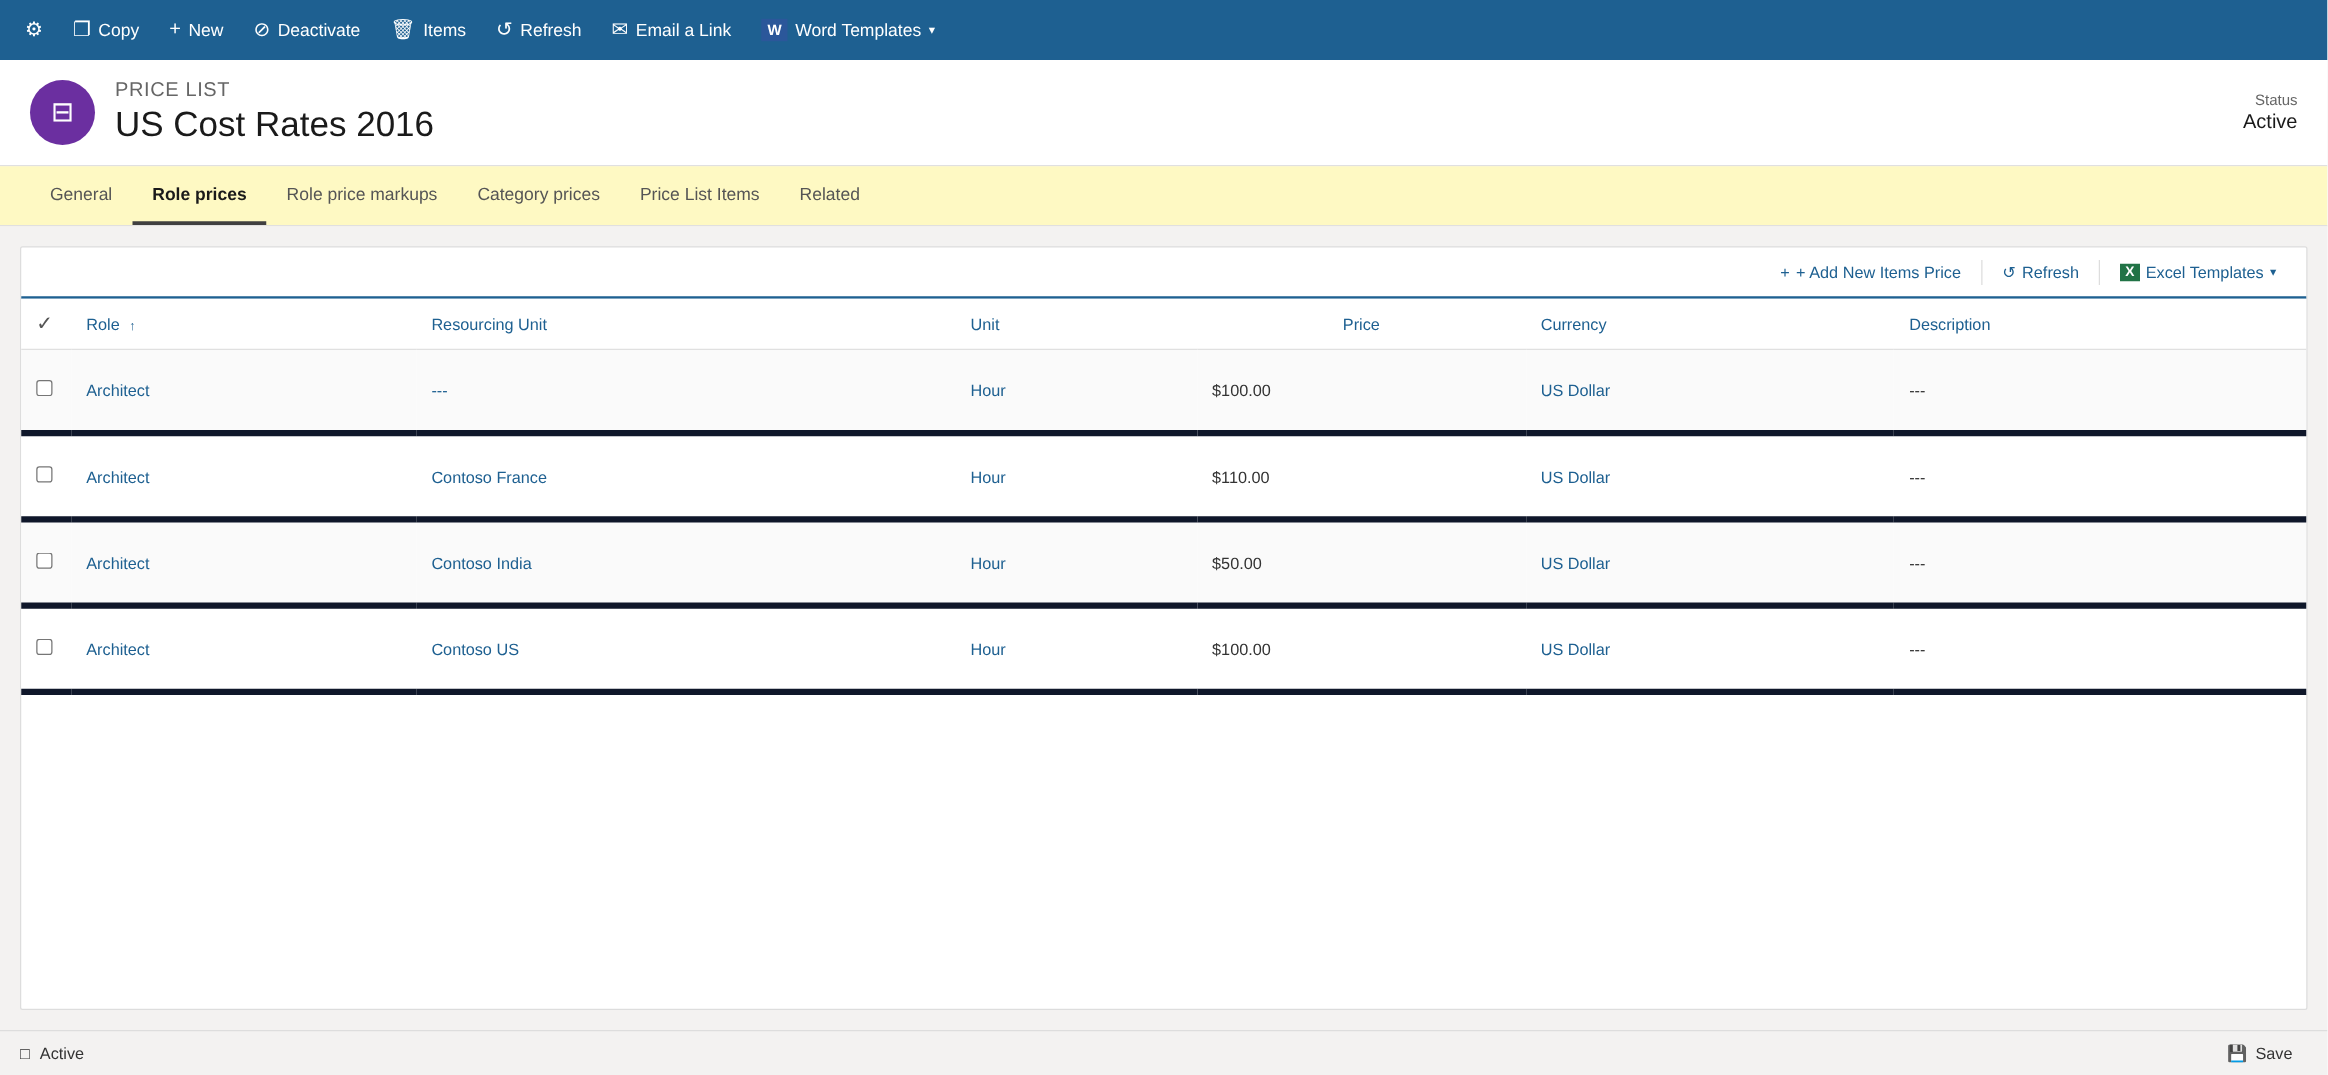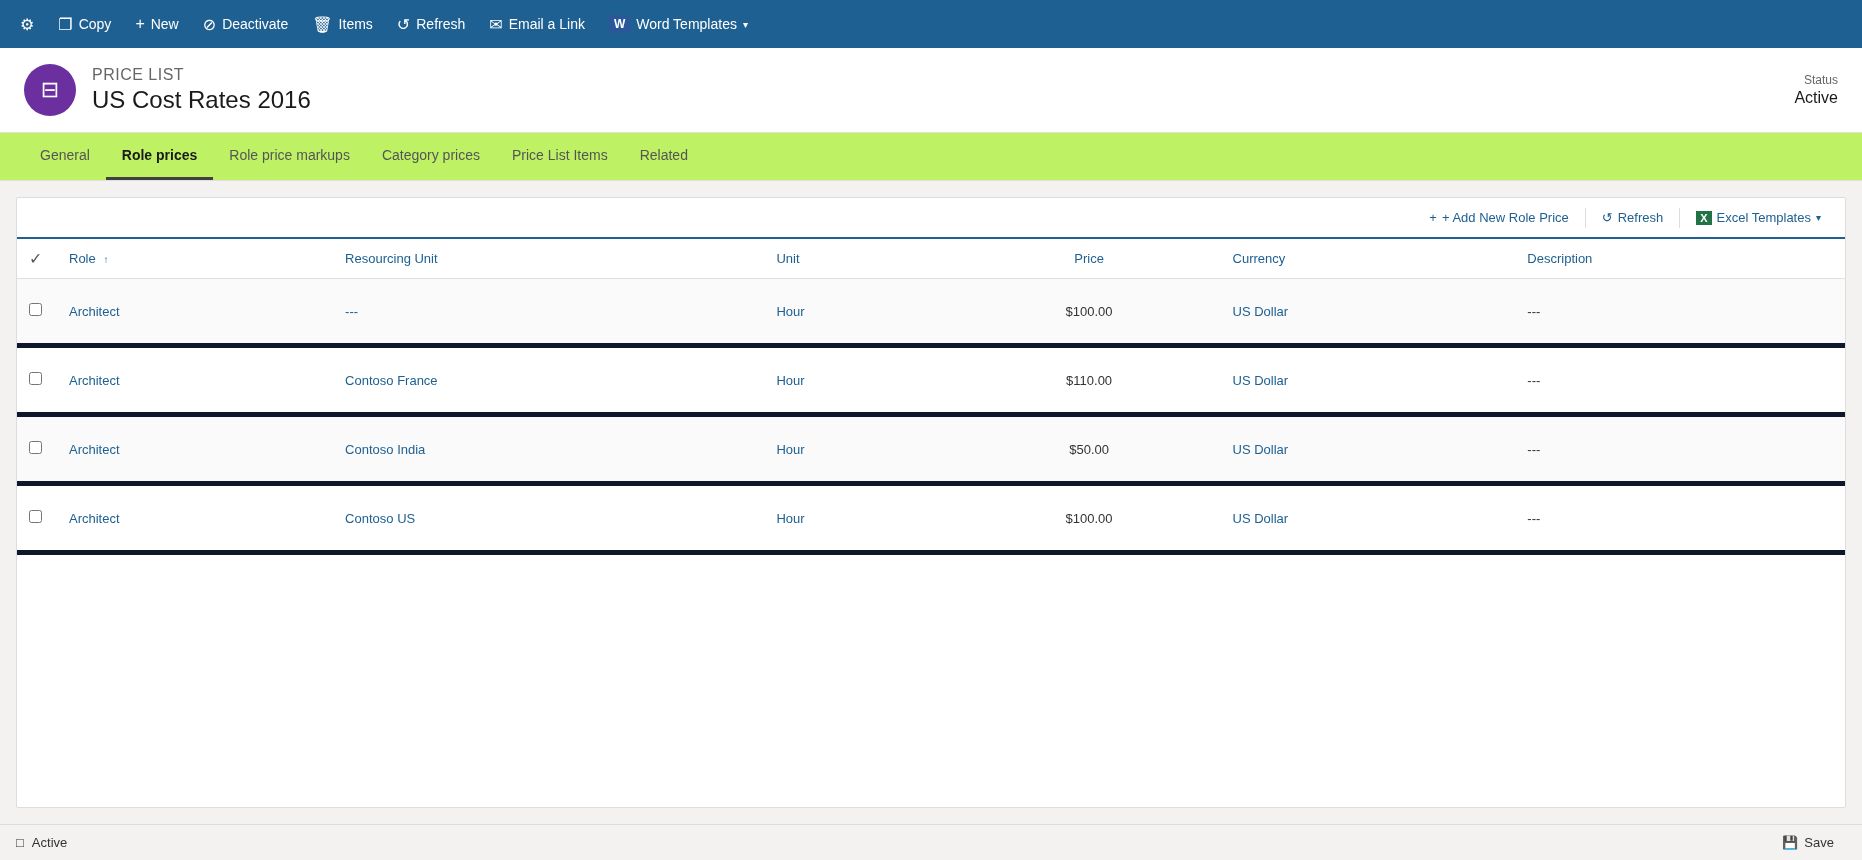--- a/index.html
+++ b/index.html
@@ -43,28 +43,28 @@
     }
     .header-left { display: flex; align-items: center; gap: 16px; }
     .entity-icon {
       width: 52px; height: 52px;
       background: #6b2fa0;
       border-radius: 50%;
       display: flex; align-items: center; justify-content: center;
       color: white; font-size: 22px;
     }
     .entity-label { font-size: 16px; color: #666; text-transform: uppercase; letter-spacing: 0.5px; }
-    .entity-name { font-size: 24px; color: #1a1a1a; font-weight: 400; margin-top: 2px; }
+    .entity-name { font-size: 28px; color: #1a1a1a; font-weight: 400; margin-top: 2px; }
     .header-right { text-align: right; }
     .status-label { font-size: 12px; color: #666; }
     .status-value { font-size: 16px; color: #1a1a1a; margin-top: 2px; }
 
     
     .tabs-area {
-      background: #bef264;
+      background: #fef9c3;
       padding: 0 24px;
       border-bottom: 1px solid #e0e0e0;
       display: flex;
       gap: 0;
       flex-shrink: 0;
     }
     .tab {
       padding: 14px 16px;
       cursor: pointer;
       color: #555;
@@ -128,21 +128,21 @@
     .data-table th.right { text-align: center; }
     .data-table td {
       padding: 24px 12px;
       font-size: 13px;
       border-bottom: 5px solid #0f172a;
       white-space: nowrap;
     }
     .data-table tr:nth-child(odd) td { background: #fafafa; }
     .data-table tr:nth-child(even) td { background: white; }
     .data-table td.link { color: #1e6091; cursor: pointer; }
-    .data-table td.price { text-align: center; }
+    .data-table td.price { text-align: left; }
     .data-table td.check-col { width: 40px; }
     .checkmark { font-size: 16px; color: #555; }
     .sort-icon { margin-left: 4px; font-size: 10px; }
 
     
     .pagination {
       display: flex;
       justify-content: space-between;
       align-items: center;
       padding: 10px 16px;
@@ -240,21 +240,21 @@
   <div class="tab">Price List Items</div>
   <div class="tab">Related</div>
 </div>
 
 <div class="main-content">
   <div class="table-card">
 
     <div class="table-toolbar">
       <button class="table-toolbar-btn">
         <span>+</span>
-        <span>+ Add New Role Price</span>
+        <span>+ Add New Items Price</span>
       </button>
       <div class="table-toolbar-sep"></div>
       <button class="table-toolbar-btn">
         <span>↺</span>
         <span>Refresh</span>
       </button>
       <div class="table-toolbar-sep"></div>
       <button class="table-toolbar-btn">
         <span style="background:#217346;color:white;padding:1px 4px;font-weight:bold;font-size:11px;">X</span>
         <span>Excel Templates</span>

